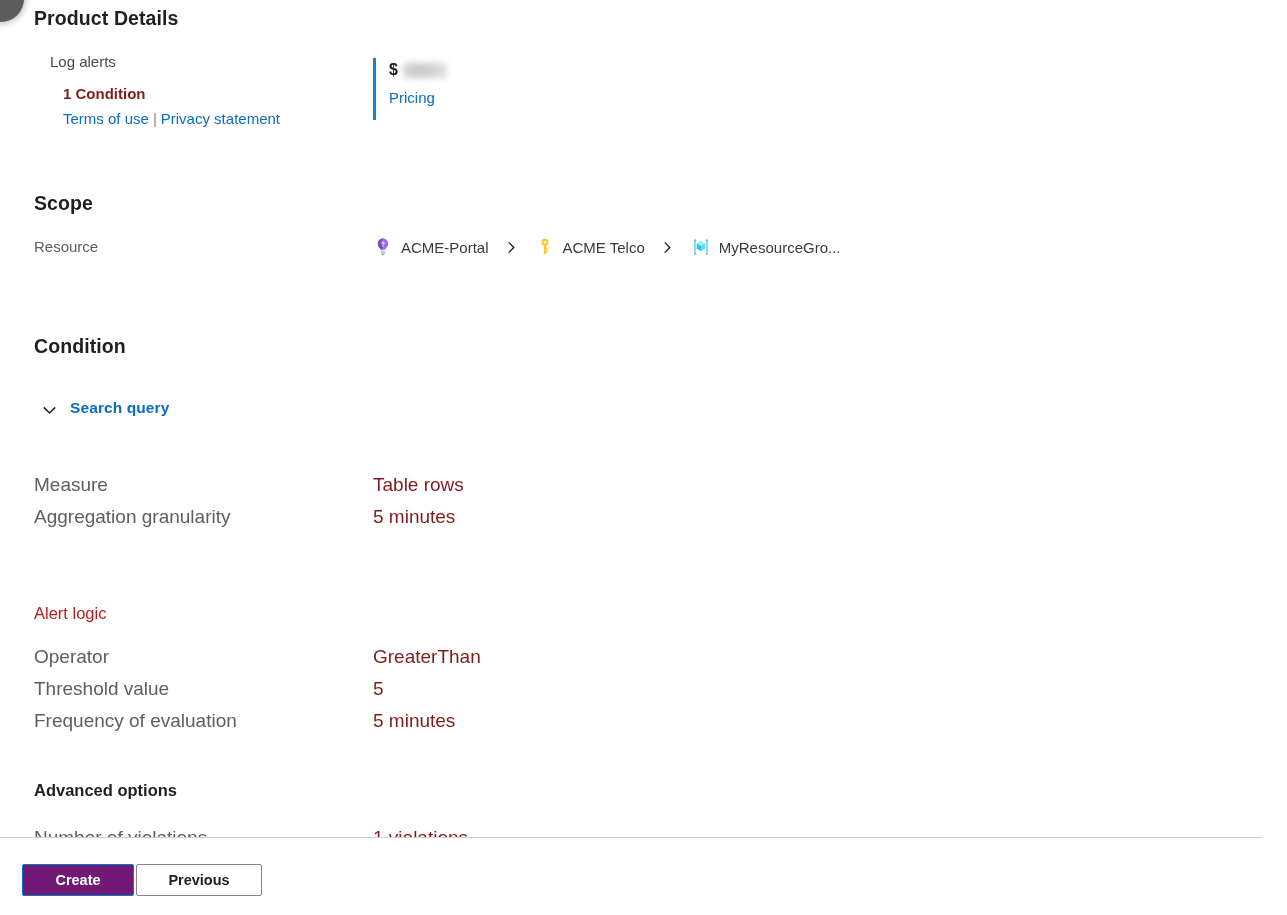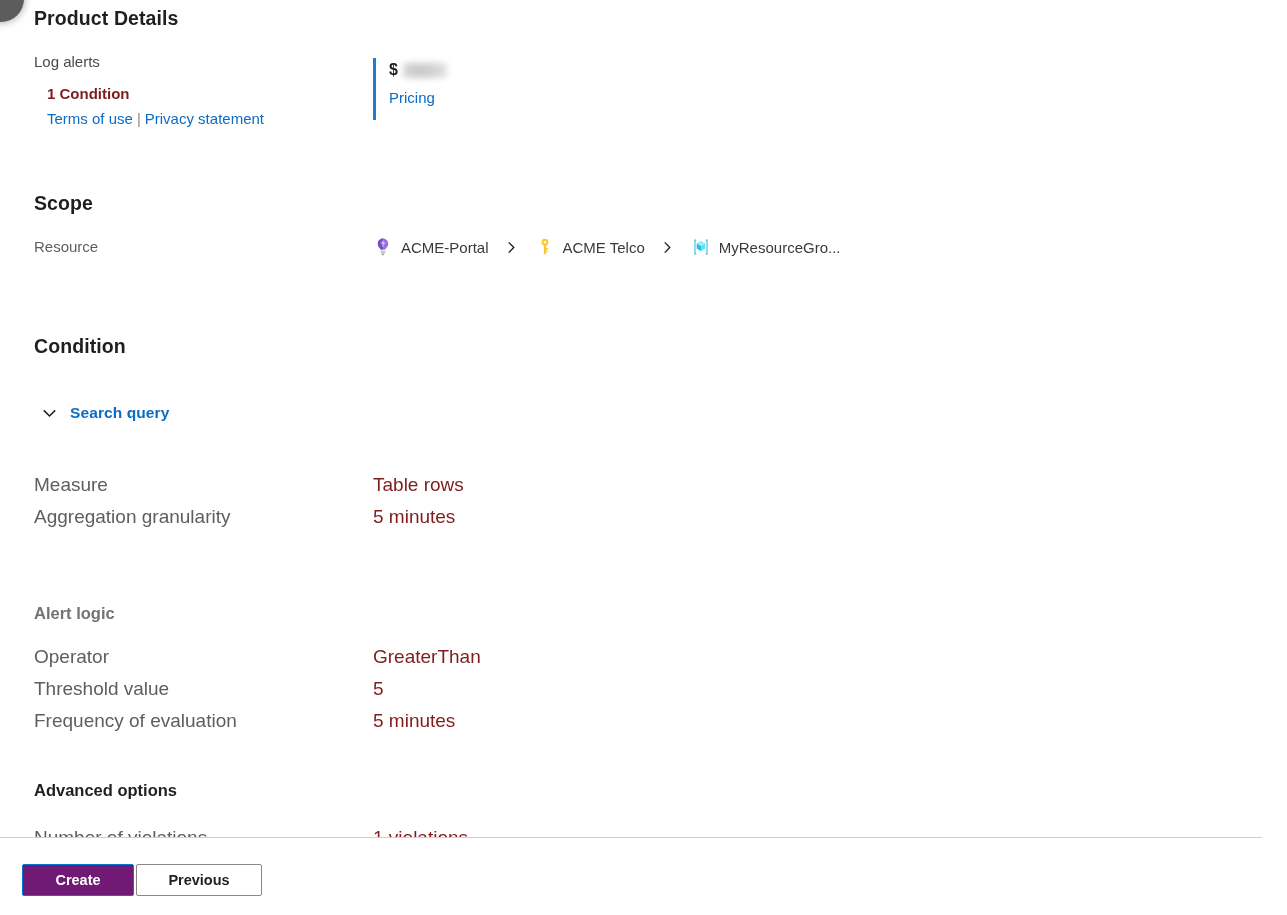--- a/index.html
+++ b/index.html
@@ -55,21 +55,21 @@
     position: absolute;
     left: 34px;
     top: 7px;
   }
   .pd-grid {
     position: absolute;
     left: 34px;
     top: 50px;
     width: 1000px;
   }
-  .pd-col-left  { position: absolute; left: 0;   top: 0; width: 330px; }
+  .pd-col-left  { position: absolute; left: 16px;   top: 0; width: 330px; }
   .pd-col-right { position: absolute; left: 339px; top: 0; width: 400px; }
 
   .pd-head {
     font-size: 15px;
     color: #49494a;
     line-height: 24px;
     white-space: nowrap;
   }
   .pd-body {
     margin-top: 8px;
@@ -175,42 +175,41 @@
   .ic { width: 20px; height: 20px; display: inline-block; flex: 0 0 auto; }
 
   
   .condition-title { position: absolute; left: 34px; top: 335px; }
 
   .search-query-toggle {
     position: absolute;
     left: 38px;
     top: 399px;
     display: flex;
-    align-items: center;
     height: 28px;
     cursor: pointer;
   }
   .sq-chevron {
     width: 22px; height: 22px;
     display: flex; align-items: center; justify-content: center;
     color: #201f1e;
   }
   .sq-text {
     margin-left: 10px;
     font-size: 15.5px;
     font-weight: 700;
     color: #0a6cc4;
     letter-spacing: 0.1px;
   }
 
   .measure-block { position: absolute; left: 34px; top: 469px; width: 900px; }
 
   .alert-logic-title {
     position: absolute; left: 34px; top: 604px;
-    font-size: 16.5px; font-weight: 700; color: #737373;
+    font-size: 16.5px; font-weight: 400; color: #b91c1c;
   }
   .alert-logic-block { position: absolute; left: 34px; top: 641px; width: 900px; }
 
   .advanced-title {
     position: absolute; left: 34px; top: 781px;
     font-size: 16.5px; font-weight: 600; color: #201f1e;
   }
   .advanced-block { position: absolute; left: 34px; top: 822px; width: 900px; }
 
   

